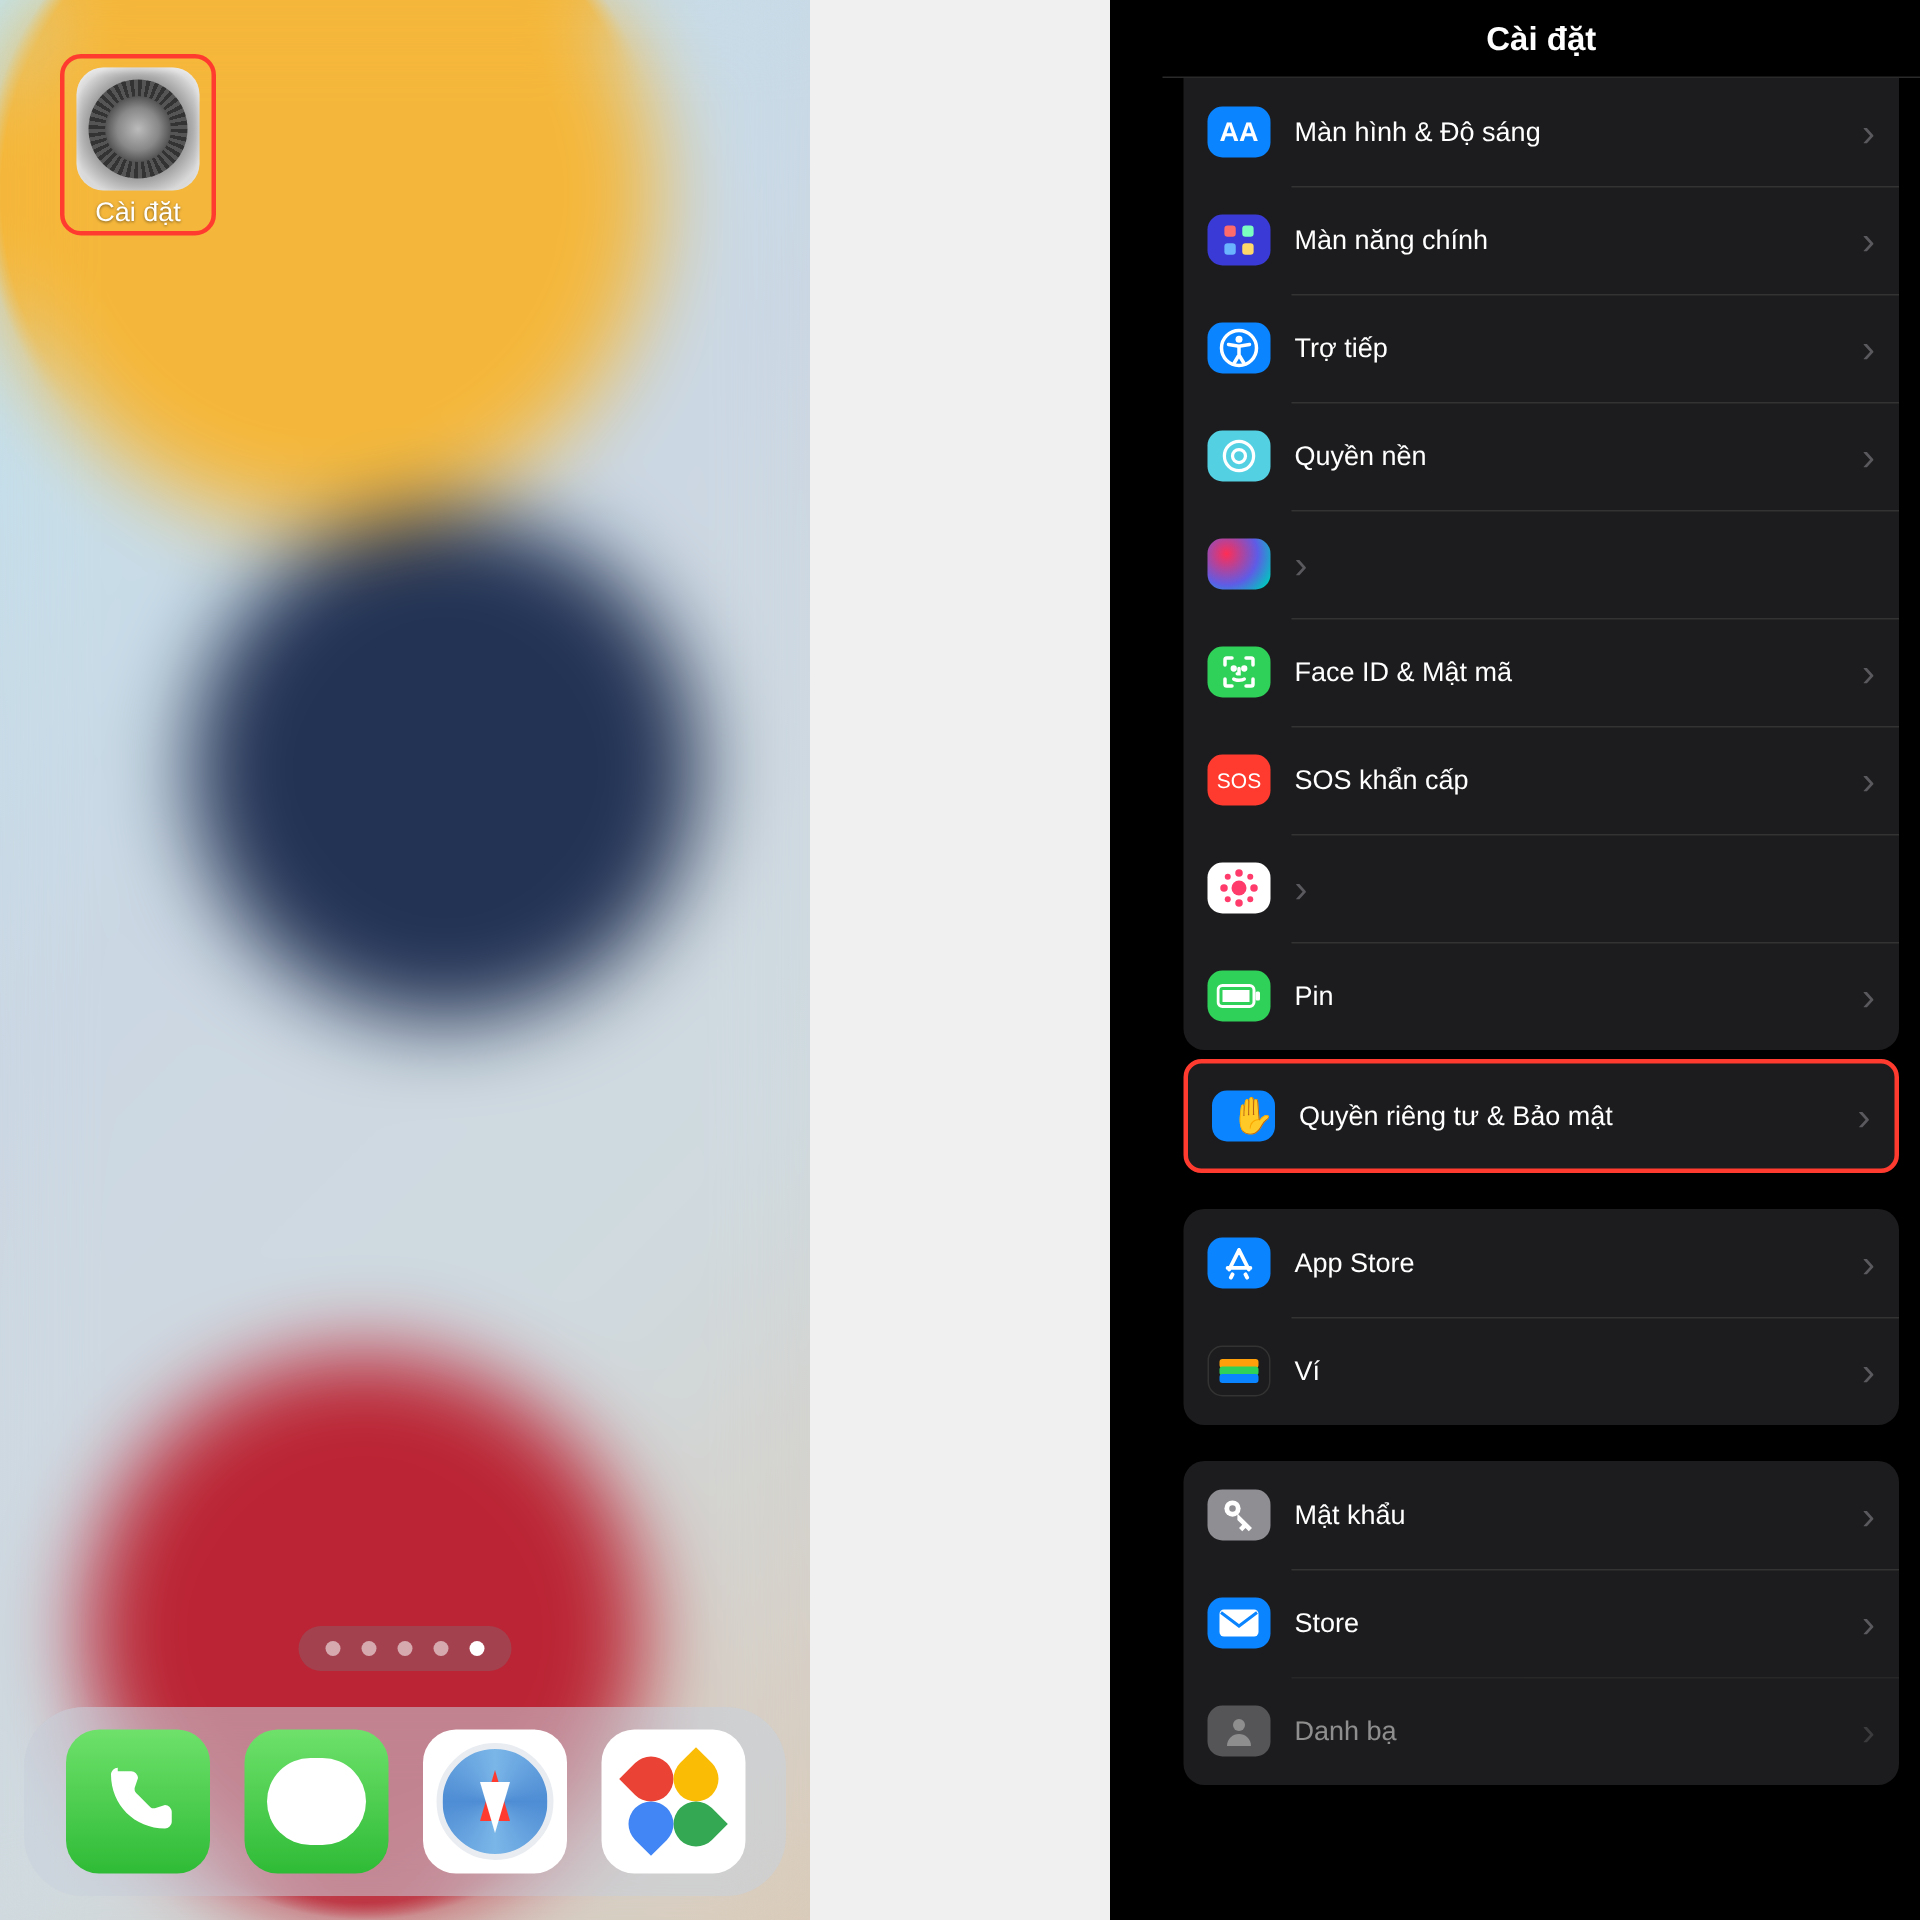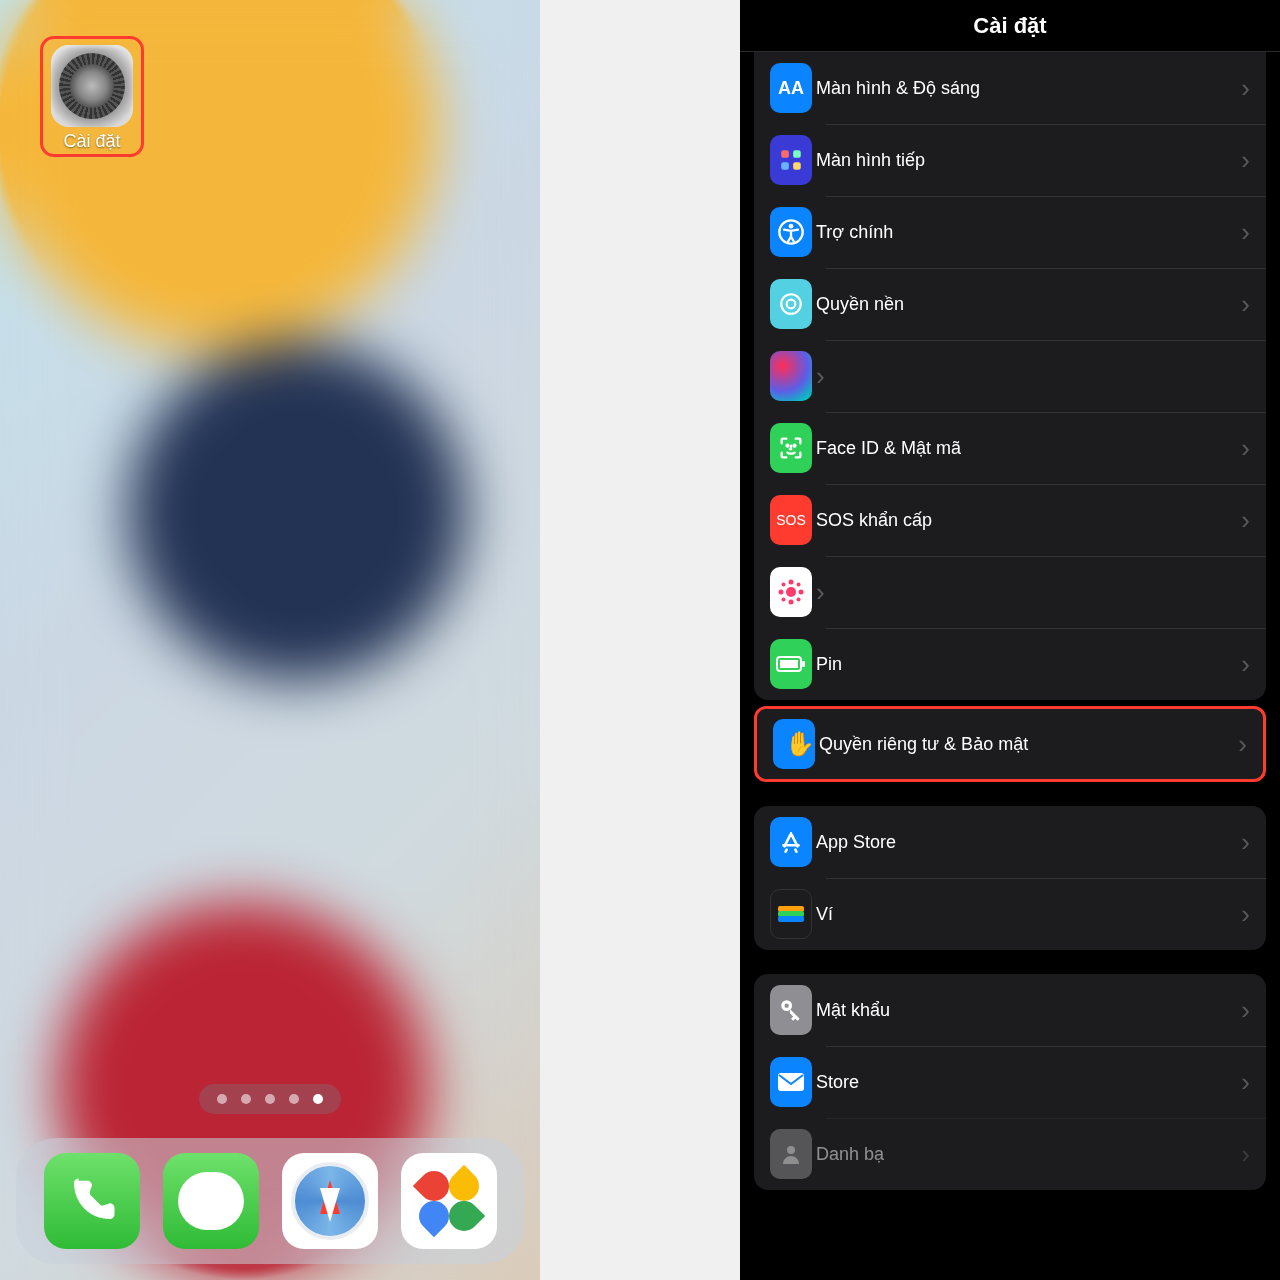--- a/index.html
+++ b/index.html
@@ -3,21 +3,21 @@
 <meta charset="utf-8">
 <style>
   * { margin: 0; padding: 0; box-sizing: border-box; }
   body {
     width: 1280px; height: 1280px;
     background: #f0f0f0;
     font-family: -apple-system, "Helvetica Neue", Arial, sans-serif;
     display: flex;
     overflow: hidden;
   }
-  .panel { width: 540px; height: 1280px; position: relative; }
+  .panel { width: 540px; height: 1280px; position: relative; padding-left: 35px; }
   .left-panel {
     background: radial-gradient(circle at 45% 85%, #b91c2c 0%, #b91c2c 16%, transparent 17%),
                 radial-gradient(circle at 55% 40%, #1b2b4e 0%, #1b2b4e 20%, transparent 21%),
                 radial-gradient(circle at 40% 10%, #f5b533 0%, #f5b533 18%, transparent 19%),
                 linear-gradient(135deg, #bfe3f0 0%, #c9d6e2 40%, #cfd9de 70%, #d9c9b7 100%);
     filter: blur(0px);
   }
   .left-panel::before {
     content:"";
     position:absolute; inset:0;
@@ -108,23 +108,23 @@
   .group { background:#1c1c1e; border-radius:14px; margin:24px 0 0 0; overflow:hidden; }
   .group.first{ border-top-left-radius:0;border-top-right-radius:0; margin-top:0; border-radius:0 0 14px 14px;}
   .row {
     display:flex; align-items:center; height:72px;
     padding:0 16px; position:relative;
   }
   .row + .row::before{
     content:""; position:absolute; top:0; left:72px; right:0; height:0.6px; background:#333;
   }
   .row-icon{
-    width:42px;height:50px;border-radius:10px;
+    width:42px;height:34px;border-radius:10px;
     display:flex;align-items:center;justify-content:center;
-    flex-shrink:0; margin-right:4px;
+    flex-shrink:0; margin-right:16px;
   }
   .row-label{ font-size:18px; color:#fff; flex:1;}
   .chev{ color:#5a5a5e; font-size:26px; font-weight:300;}
   .hl-red{ border:3px solid #ff3b30; border-radius:12px; margin:6px 0 12px 0;}
   .hl-red .row{ height:70px;}
 
   .ic-blue{background:#0a84ff;}
   .ic-cyan{background:#53d1e3;}
   .ic-green{background:#30d158;}
   .ic-redsos{background:#ff3b30;color:#fff;font-size:14px;font-weight:400;}
@@ -199,32 +199,32 @@
       </div>
       <div class="row">
         <div class="row-icon" style="background:#3a3ad6">
           <svg width="26" height="26" viewBox="0 0 24 24">
               <rect x="3" y="3" width="7" height="7" rx="2" fill="#ff6a6a"></rect>
               <rect x="14" y="3" width="7" height="7" rx="2" fill="#7affc1"></rect>
               <rect x="3" y="14" width="7" height="7" rx="2" fill="#6ab4ff"></rect>
               <rect x="14" y="14" width="7" height="7" rx="2" fill="#ffd86a"></rect>
             </svg>
         </div>
-        <div class="row-label">Màn hình tiếp</div>
+        <div class="row-label">Màn năng chính</div>
         <div class="chev">›</div>
       </div>
       <div class="row">
         <div class="row-icon ic-blue">
           <svg width="28" height="28" viewBox="0 0 24 24">
               <circle cx="12" cy="12" r="10" fill="none" stroke="#fff" stroke-width="2"></circle>
               <circle cx="12" cy="7" r="2" fill="#fff"></circle>
               <path d="M6 10l6 1 6-1M12 11v5l-3 5M12 16l3 5" stroke="#fff" stroke-width="2" fill="none" stroke-linecap="round"></path>
             </svg>
         </div>
-        <div class="row-label">Trợ chính</div>
+        <div class="row-label">Trợ tiếp</div>
         <div class="chev">›</div>
       </div>
       <div class="row">
         <div class="row-icon ic-cyan">
           <svg width="26" height="26" viewBox="0 0 24 24">
               <circle cx="12" cy="12" r="9" fill="none" stroke="#fff" stroke-width="2"></circle>
               <circle cx="12" cy="12" r="4" fill="none" stroke="#fff" stroke-width="2"></circle>
             </svg>
         </div>
         <div class="row-label">Quyền nền</div>

